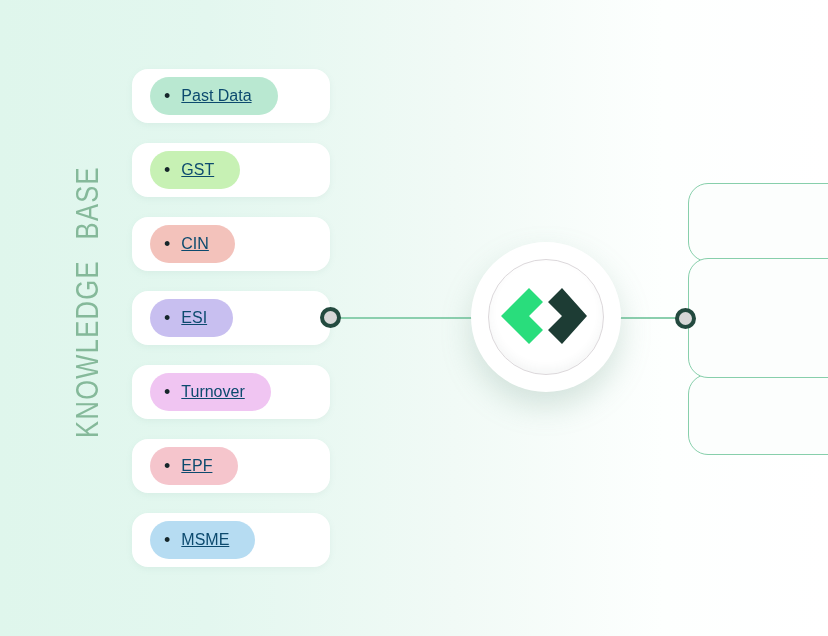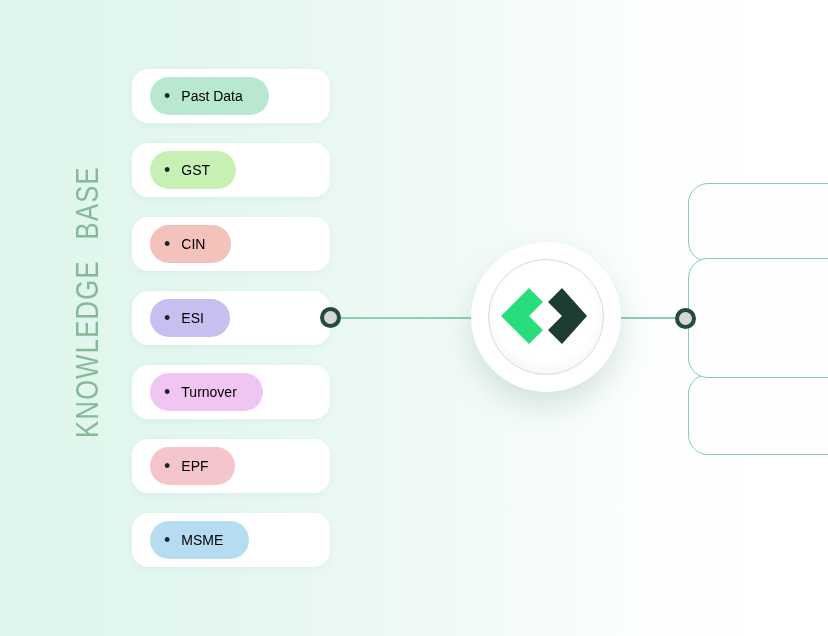--- a/index.html
+++ b/index.html
@@ -34,21 +34,21 @@
   .pill{
     margin-left:18px;height:38px;
     border-radius:19px;
     display:inline-flex;align-items:center;
     padding:0 26px 0 14px;gap:11px;
   }
   .dot{
     font-size:18px;line-height:1;color:#15262a;
   }
   .pill-label{
-    font-size:14px;color:#000000;line-height:1;
+    font-size:16px;color:#0c4a6e;line-height:1;text-decoration:underline;
   }
   
   .hline{
     position:absolute;left:331px;top:317px;
     width:355px;height:1.5px;
     background:#8bcfae;z-index:1;
   }
   
   .connector{
     position:absolute;width:13px;height:13px;

